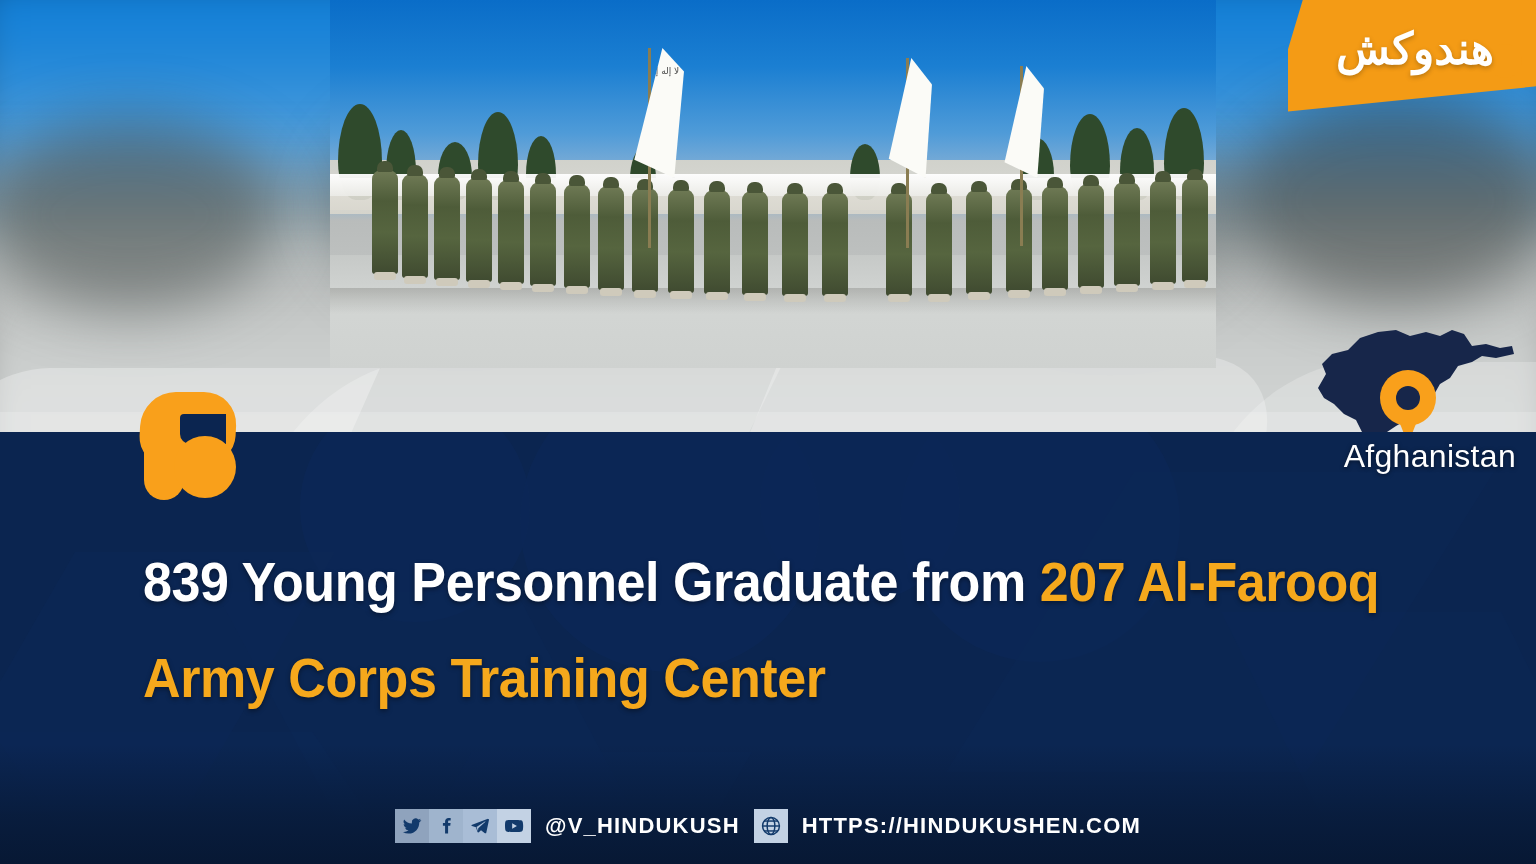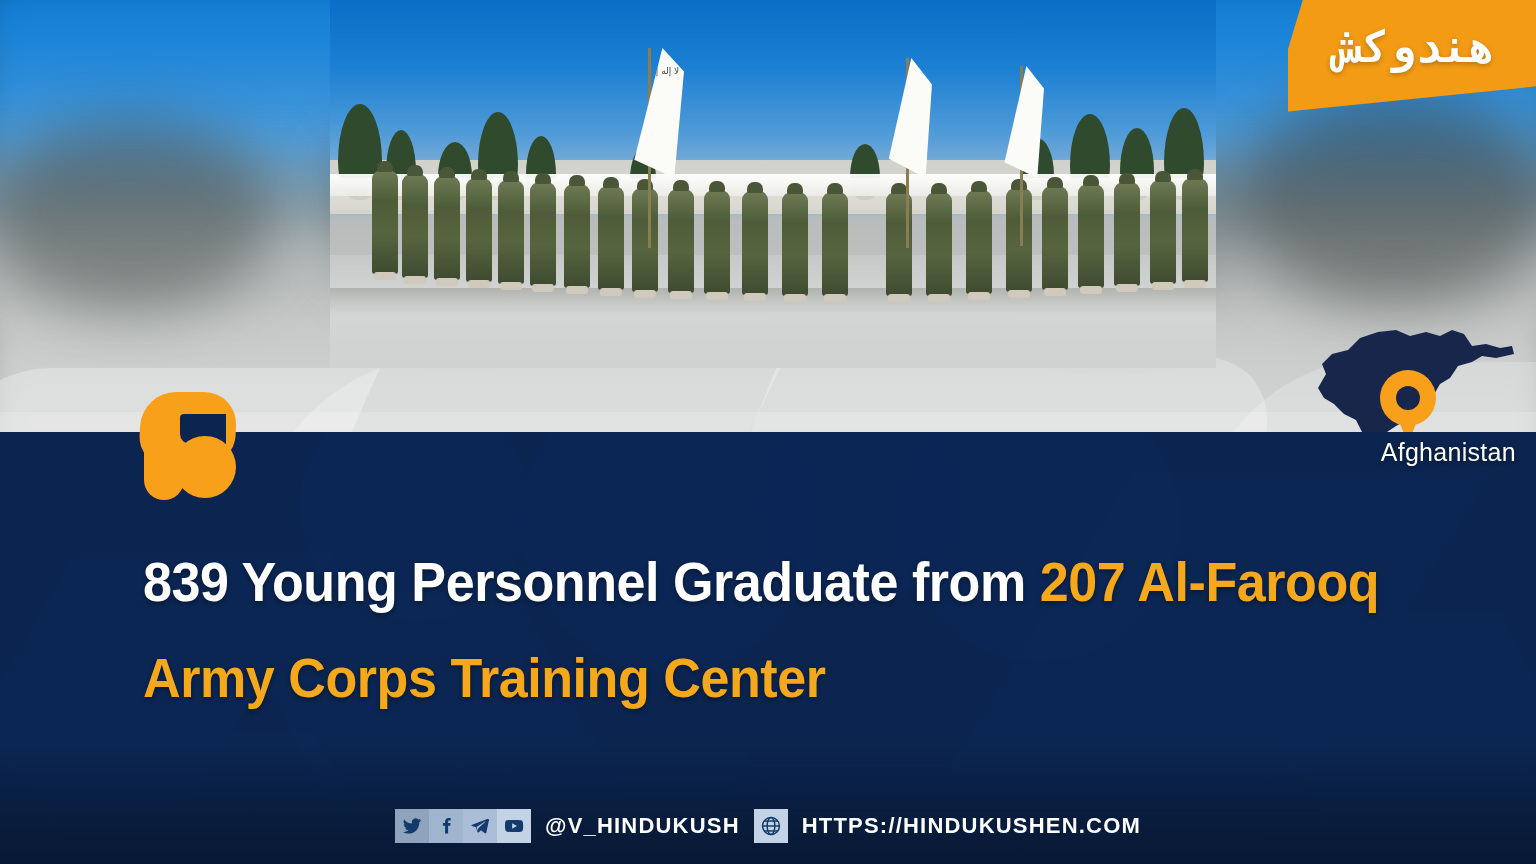--- a/index.html
+++ b/index.html
@@ -123,32 +123,32 @@
   .map-svg{position:absolute;left:0;top:0;}
   .pin{position:absolute;left:80px;top:48px;width:56px;height:74px;}
   .pin-head{position:absolute;left:0;top:0;width:56px;height:56px;border-radius:50%;
     background:#f9a01b;}
   .pin-hole{position:absolute;left:16px;top:16px;width:24px;height:24px;border-radius:50%;
     background:#17264a;}
   .pin-tip{position:absolute;left:13px;top:36px;width:30px;height:38px;background:#f9a01b;
     clip-path:polygon(0 0,100% 0,50% 100%);}
   .country{
     position:absolute;left:1286px;top:438px;width:230px;text-align:right;
-    color:#ffffff;font-size:25px;font-weight:400;letter-spacing:.3px;
+    color:#ffffff;font-size:32px;font-weight:400;letter-spacing:.3px;
     text-shadow:0 1px 4px rgba(0,0,0,.5);
   }
 
   
   .logo{position:absolute;left:1288px;top:0;width:248px;height:128px;overflow:hidden;}
   .logo-ribbon{position:absolute;left:6px;top:-34px;width:300px;height:132px;
     background:#f49b15;transform:skewX(-22deg) rotate(-6deg);
     border-radius:0 0 44px 0;}
   .logo-text{position:absolute;left:14px;top:20px;width:226px;text-align:center;
     color:#ffffff;font-size:44px;font-weight:700;direction:rtl;
-    font-family:Liberation Mono, monospace;
+    font-family:Liberation Serif, serif;
     text-shadow:0 2px 5px rgba(0,0,0,.25);line-height:60px;}
   .logo-dot{position:absolute;right:14px;top:44px;width:34px;height:34px;border-radius:50%;
     background:#f49b15;}
 
   
   .footer{
     position:absolute;left:0;bottom:18px;width:1536px;height:40px;
     display:flex;align-items:center;justify-content:center;gap:0;
   }
   .sico{width:34px;height:34px;display:flex;align-items:center;justify-content:center;}

